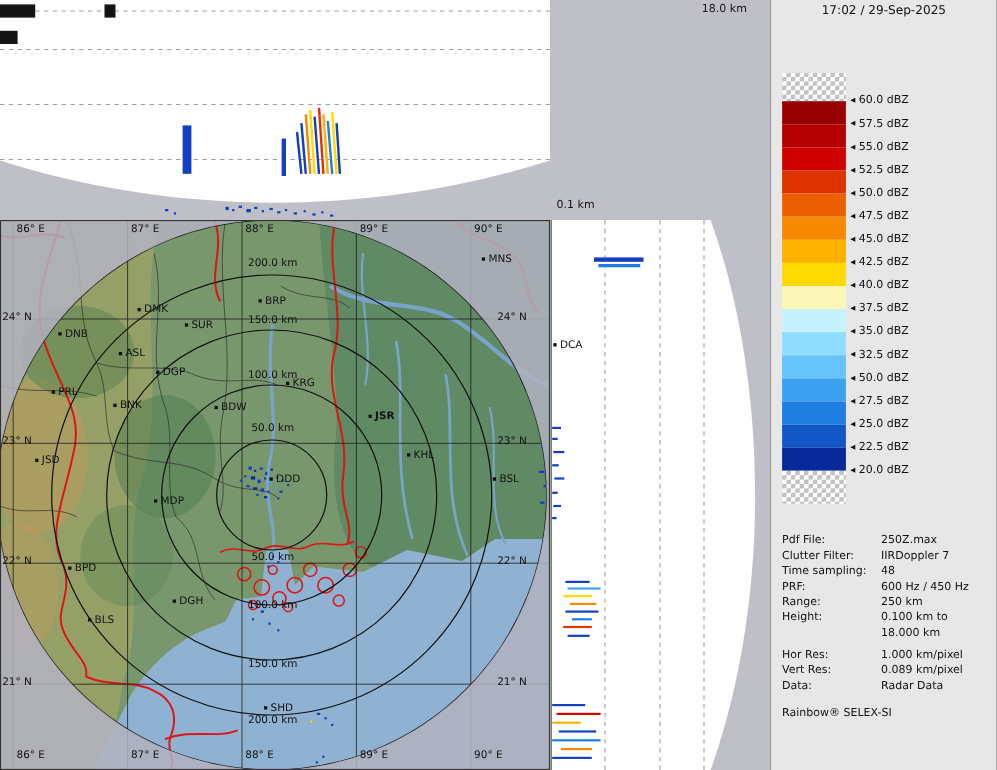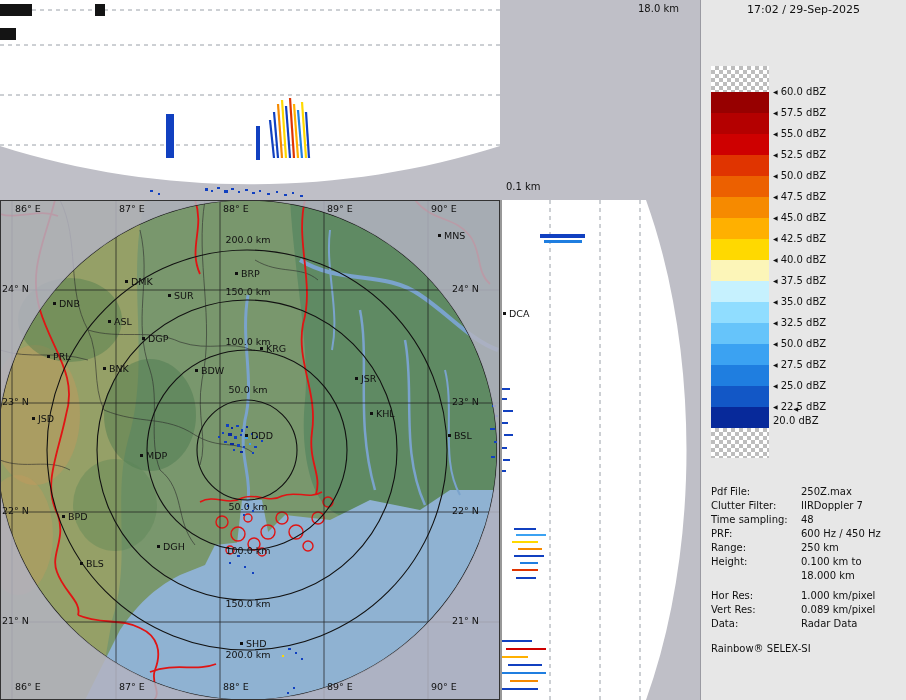--- a/index.html
+++ b/index.html
@@ -318,21 +318,21 @@
           <span>PRL</span>
         </div>
         <div class="station" style="left: 103px; top: 163px;">
           <span class="dot"></span>
           <span>BNK</span>
         </div>
         <div class="station" style="left: 195px; top: 165px;">
           <span class="dot"></span>
           <span>BDW</span>
         </div>
-        <div class="station" style="left: 355px; top: 173px;">
+        <div class="station" style="left: 335px; top: 173px; font-weight: bold;">
           <span class="dot"></span>
           <span>JSR</span>
         </div>
         <div class="station" style="left: 370px; top: 208px;">
           <span class="dot"></span>
           <span>KHL</span>
         </div>
         <div class="station" style="left: 32px; top: 213px;">
           <span class="dot"></span>
           <span>JSD</span>
@@ -476,21 +476,21 @@
         <span>27.5 dBZ</span>
       </div>
       <div class="tick" style="top: 380px;">
         <span class="arr">◀</span>
         <span>25.0 dBZ</span>
       </div>
       <div class="tick" style="top: 401px;">
         <span class="arr">◀</span>
         <span>22.5 dBZ</span>
       </div>
-      <div class="tick" style="top: 406px; flex-direction: column;">
+      <div class="tick" style="top: 422px;">
         <span class="arr">◀</span>
         <span>20.0 dBZ</span>
       </div>
       <div class="inforow" style="top: 486px;"><span class="ilabel">Pdf File:</span><span>250Z.max</span></div>
       <div class="inforow" style="top: 500px;"><span class="ilabel">Clutter Filter:</span><span>IIRDoppler 7</span></div>
       <div class="inforow" style="top: 514px;"><span class="ilabel">Time sampling:</span><span>48</span></div>
       <div class="inforow" style="top: 528px;"><span class="ilabel">PRF:</span><span>600 Hz / 450 Hz</span></div>
       <div class="inforow" style="top: 542px;"><span class="ilabel">Range:</span><span>250 km</span></div>
       <div class="inforow" style="top: 556px;"><span class="ilabel">Height:</span><span>0.100 km to</span></div>
       <div class="inforow" style="top: 570px;"><span class="ilabel"></span><span>18.000 km</span></div>

